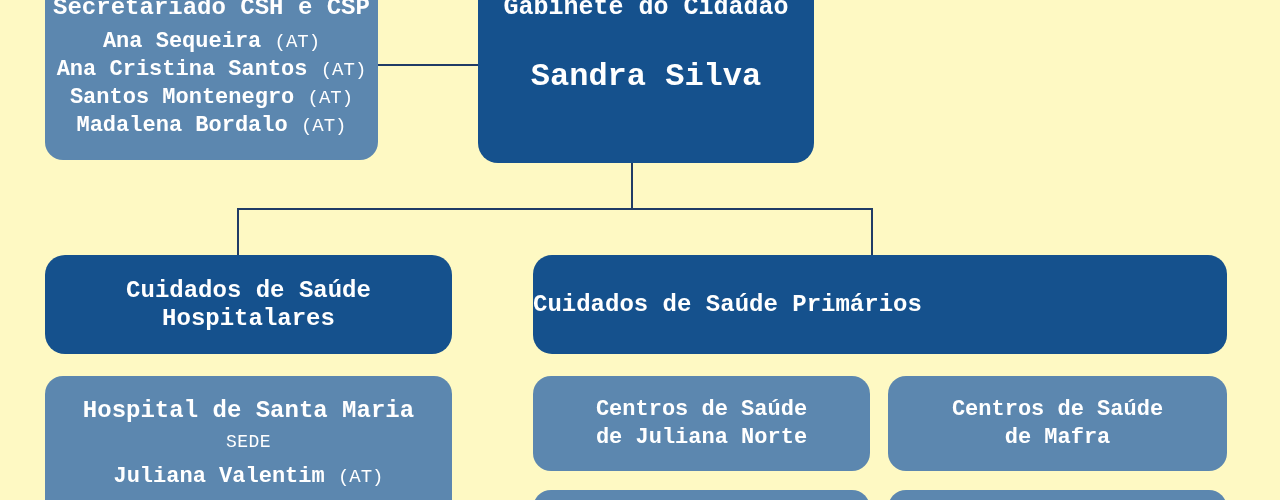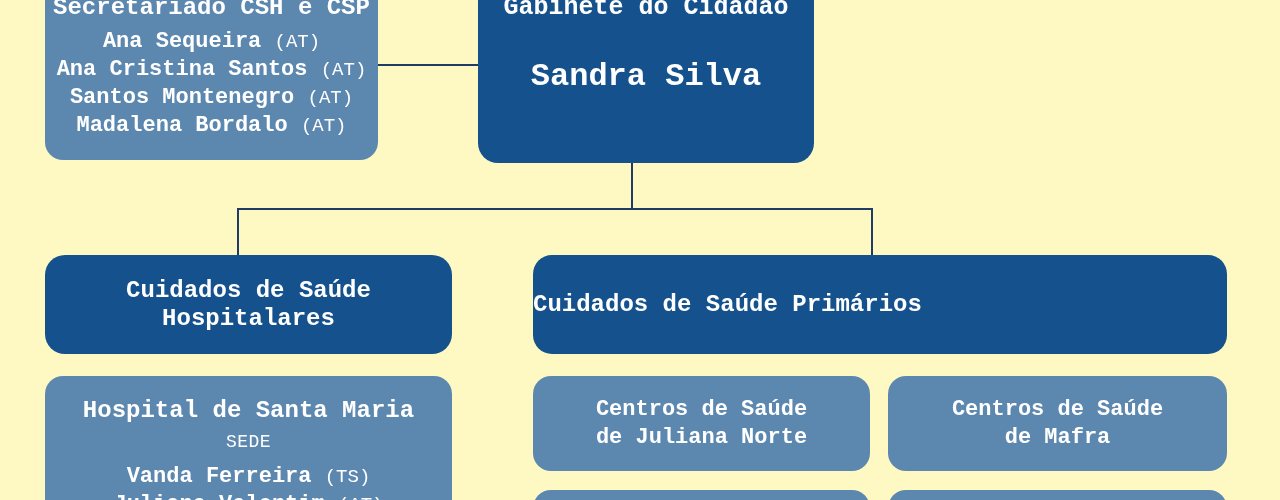--- a/index.html
+++ b/index.html
@@ -116,24 +116,20 @@
   </div>
   <div class="box dark branch branch-prim">
     <span>Cuidados de Saúde Primários</span>
   </div>
 
   <div class="box light hosp-box">
     <div class="hosp-title">Hospital de Santa Maria</div>
     <div class="hosp-sub">SEDE</div>
     <div class="hosp-members">
       <div class="member">
-        <span>Vanda Ferreira</span>
-        <span class="mrole">(TS)</span>
-      </div>
-      <div class="member">
         <span>Juliana Valentim</span>
         <span class="mrole">(AT)</span>
       </div>
     </div>
   </div>
 
   <div class="box light centre centre-lisboa">
     <span>Centros de Saúde</span>
     <span>de Juliana Norte</span>
   </div>

